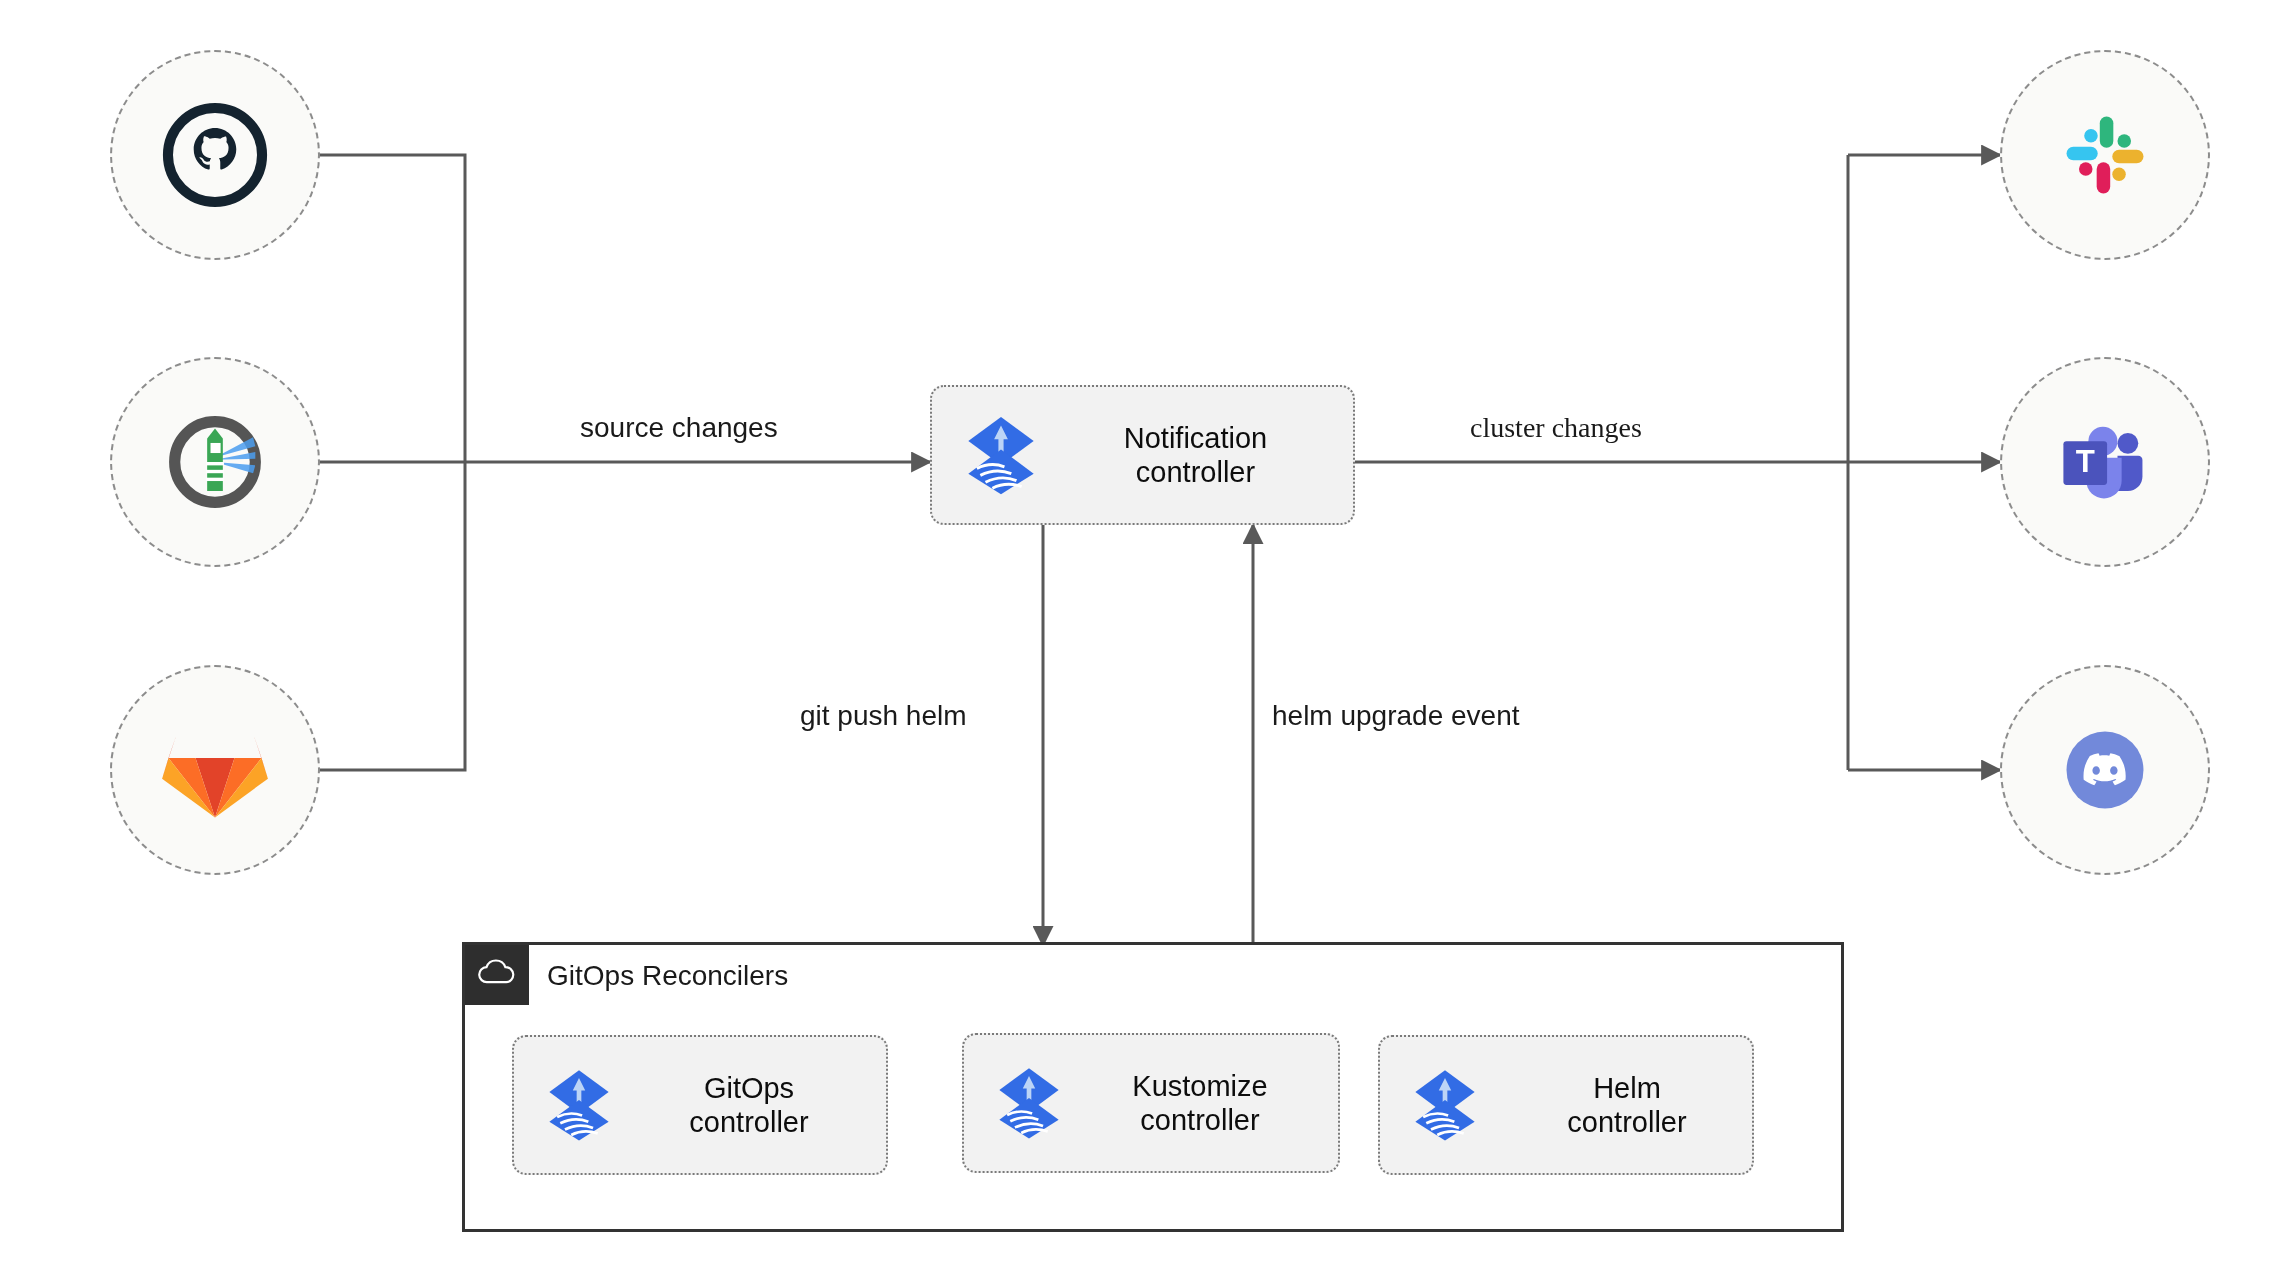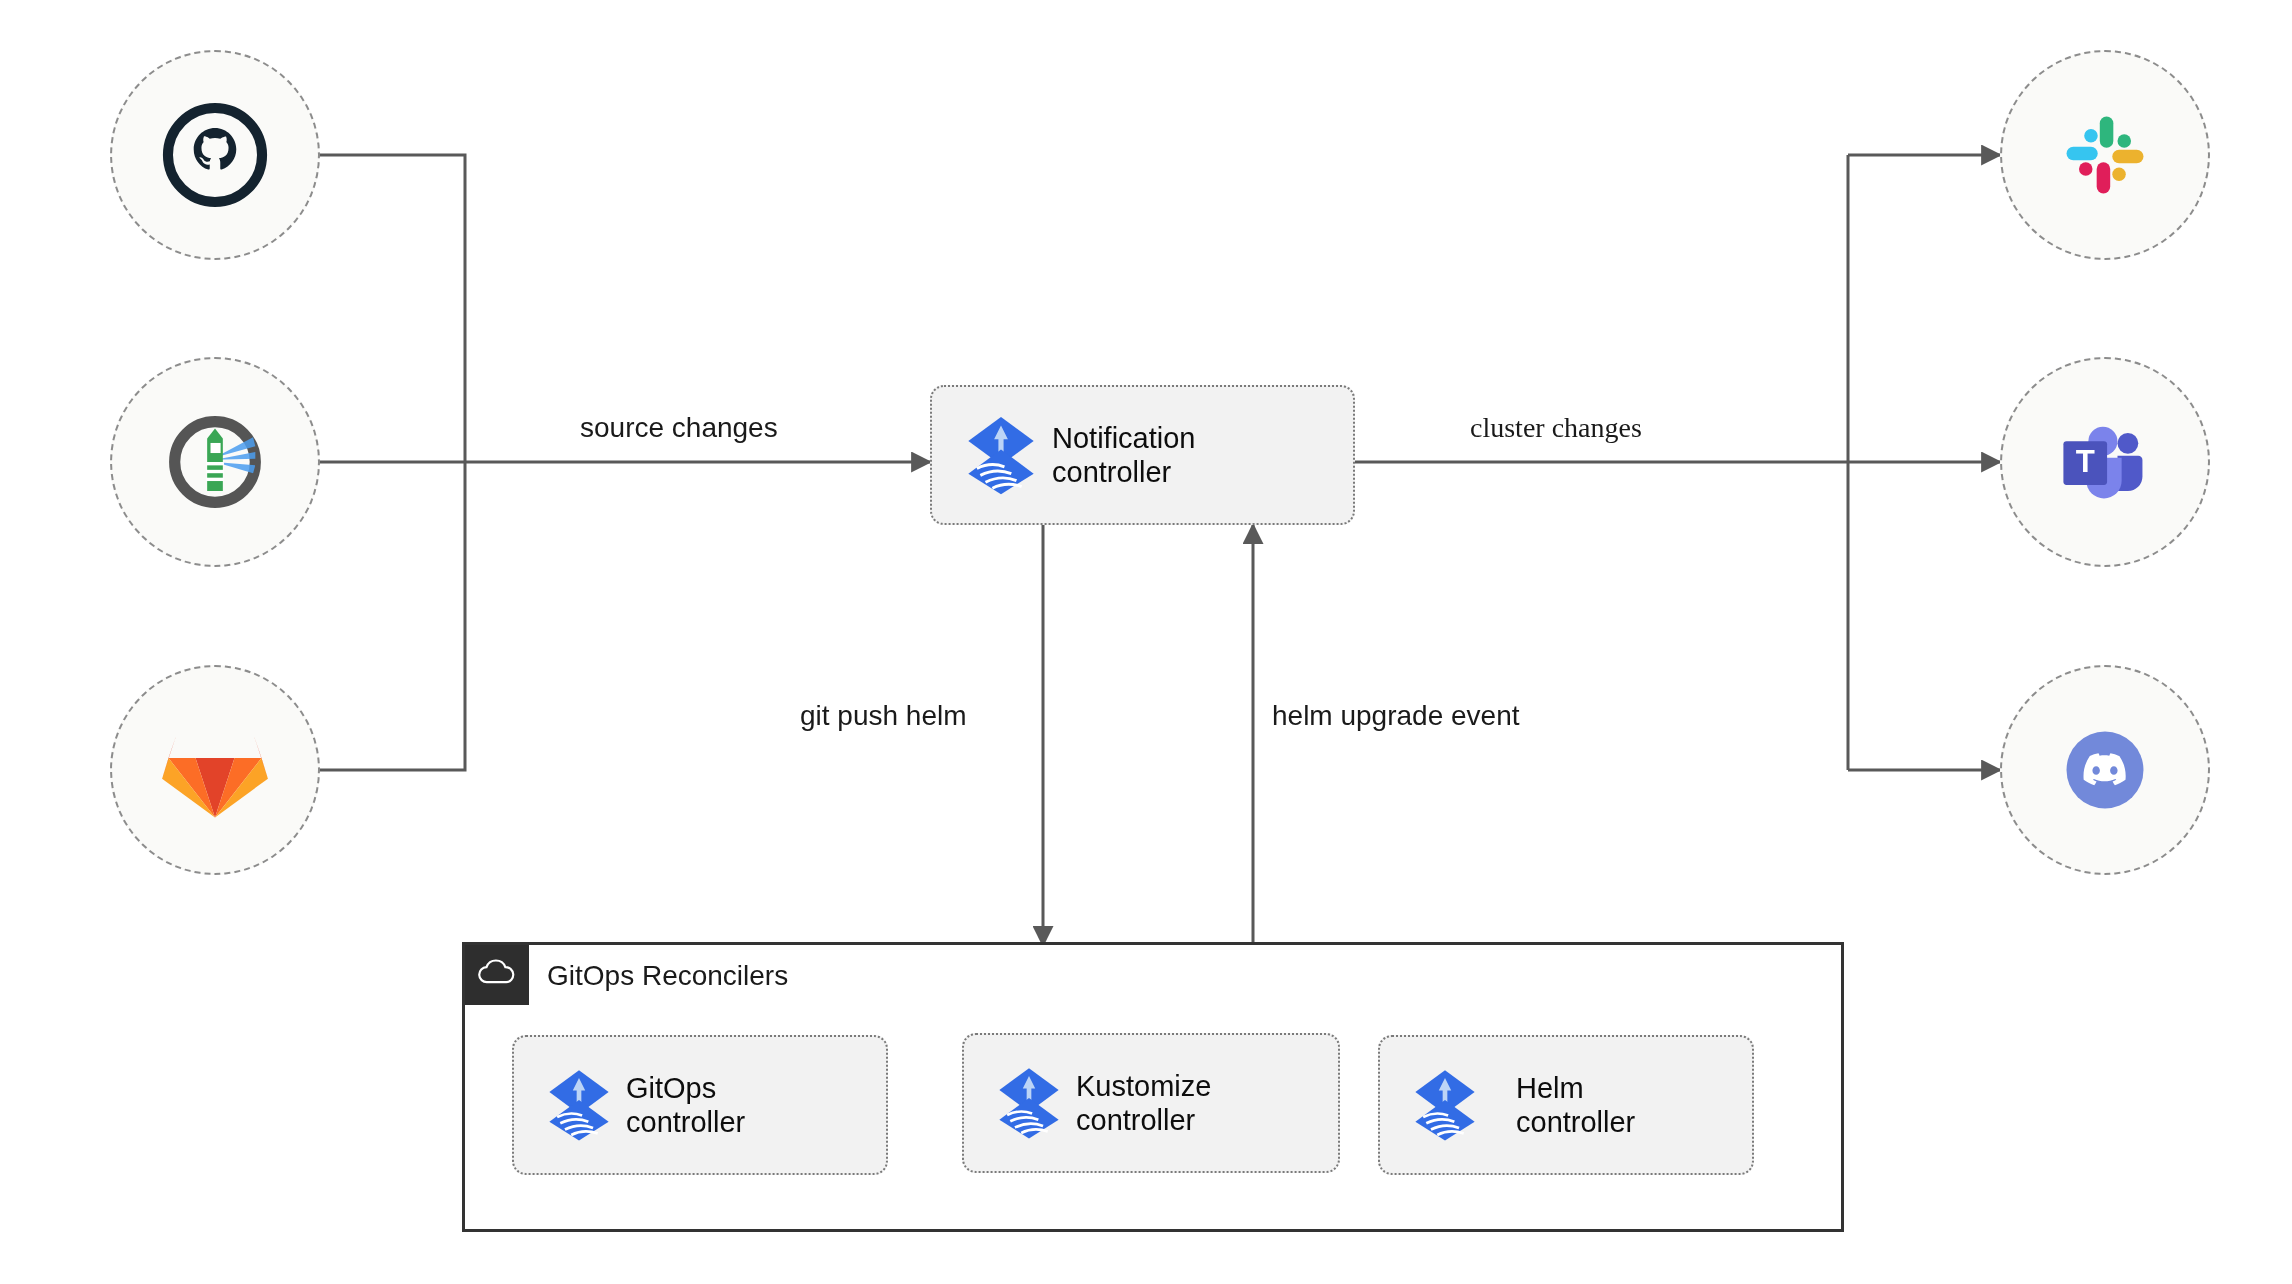--- a/index.html
+++ b/index.html
@@ -52,20 +52,21 @@
     align-items: center;
     justify-content: flex-start;
   }
   .ctrl-logo {
     flex: 0 0 auto;
     margin-left: 26px;
     margin-right: 8px;
   }
   .ctrl-label {
     flex: 1 1 auto;
+    text-align: center;
     font-size: 29px;
     line-height: 1.18;
     color: #0d0d0d;
     padding-right: 14px;
     white-space: pre-line;
   }
 
   
   #reconcilers {
     position: absolute;

